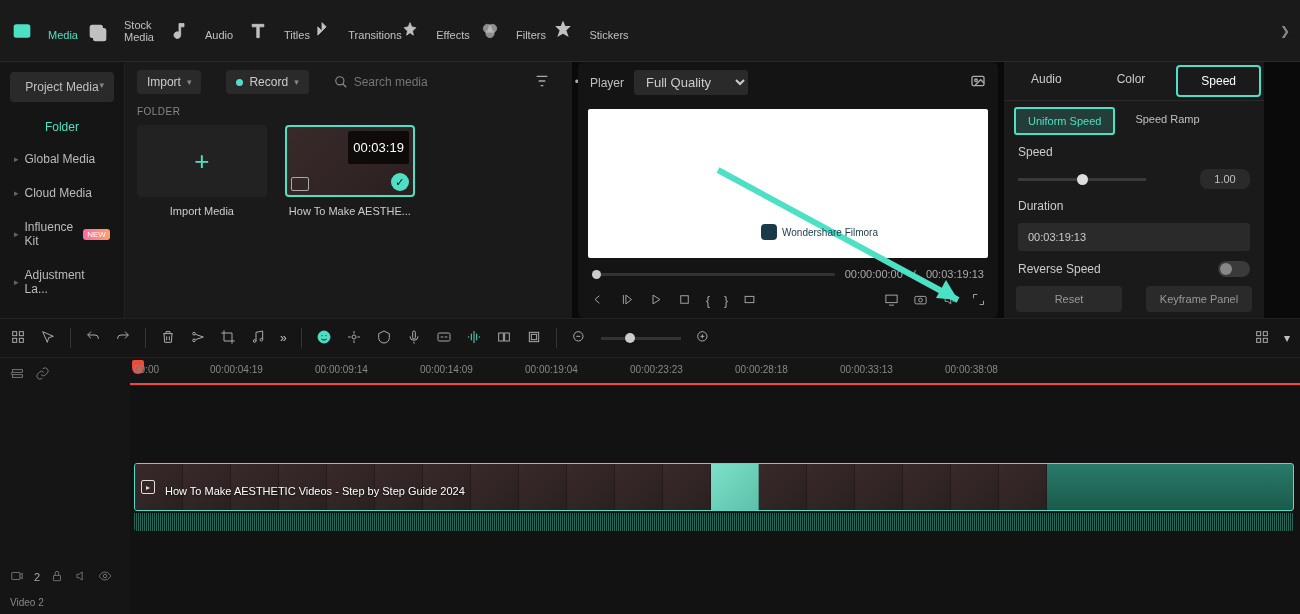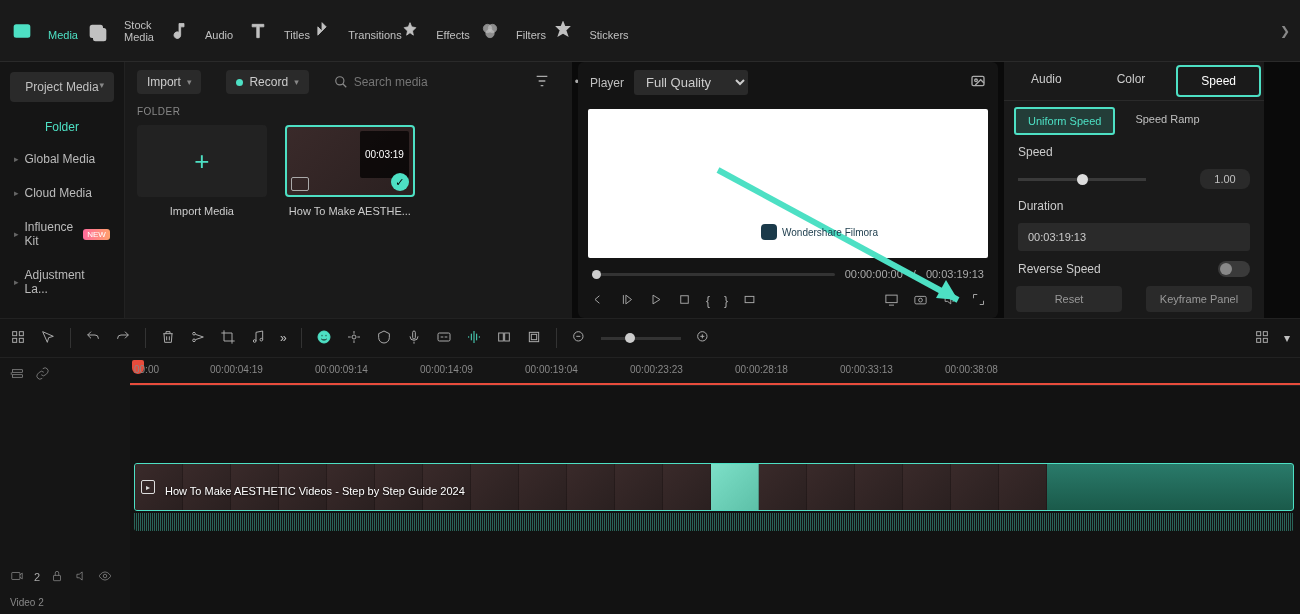--- a/index.html
+++ b/index.html
@@ -39,21 +39,21 @@
 .rec-dot { width:7px; height:7px; border-radius:50%; background:#4de0c4; }
 .search { flex:1; display:flex; align-items:center; gap:6px; color:#888; }
 .search input { background:none; border:none; outline:none; color:#ccc; font-size:12px; flex:1; }
 .filter-ico, .dots-ico { color:#aaa; }
 .section-lbl { font-size:10px; color:#888; margin:12px 0 8px; letter-spacing:0.5px; }
 .thumbs { display:flex; gap:18px; }
 .thumb { width:130px; display:flex; flex-direction:column; align-items:center; gap:8px; }
 .thumb-box { width:130px; height:72px; background:#222; border-radius:4px; display:flex; align-items:center; justify-content:center; position:relative; }
 .thumb-box.plus { color:#4de0c4; font-size:26px; }
 .thumb-box.vid { border:2px solid #4de0c4; background:linear-gradient(135deg,#3a2a2a,#2a2020); }
-.dur-badge { position:absolute; top:4px; right:4px; background:rgba(0,0,0,0.7); color:#fff; font-size:10px; padding:18px 5px; border-radius:2px; }
+.dur-badge { position:absolute; top:4px; right:4px; background:rgba(0,0,0,0.7); color:#fff; font-size:13px; padding:9px 5px; border-radius:2px; }
 .type-badge { position:absolute; bottom:4px; left:4px; width:18px; height:14px; border:1px solid #aaa; border-radius:2px; }
 .check-badge { position:absolute; bottom:4px; right:4px; width:18px; height:18px; background:#4de0c4; border-radius:50%; display:flex; align-items:center; justify-content:center; color:#000; font-size:11px; }
 .thumb-name { font-size:11px; color:#ccc; max-width:130px; overflow:hidden; text-overflow:ellipsis; white-space:nowrap; }
 
 
 .player { width:420px; background:#141414; display:flex; flex-direction:column; border-radius:6px; margin-left:6px; }
 .player-hdr { display:flex; align-items:center; padding:8px 12px; gap:10px; }
 .player-hdr select { background:#2a2a2a; color:#ccc; border:none; padding:4px 20px 4px 8px; border-radius:3px; font-size:13px; }
 .img-ico { margin-left:auto; }
 .canvas { flex:1; background:#fff; margin:6px 10px; position:relative; border-radius:2px; }

